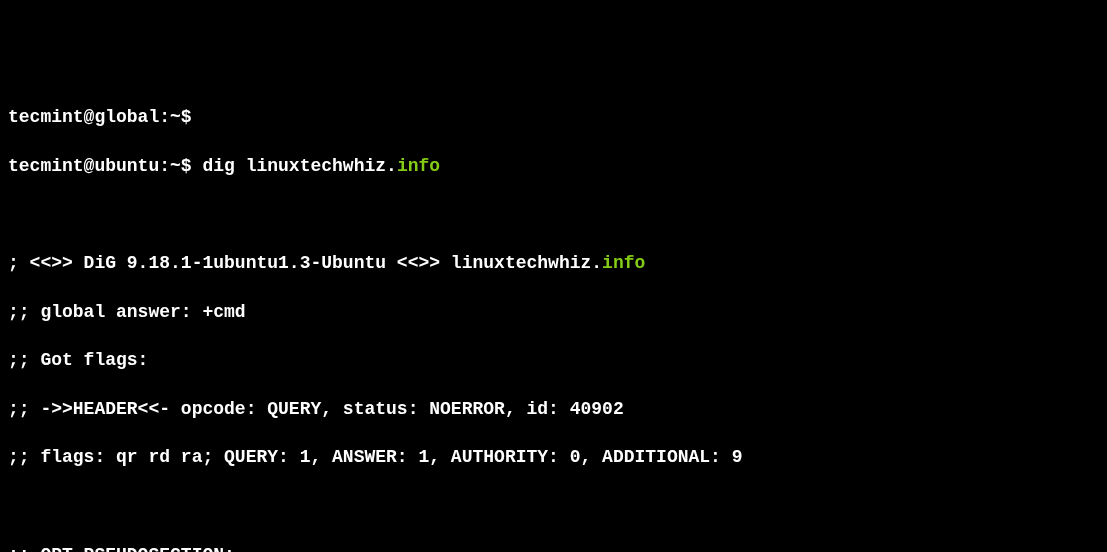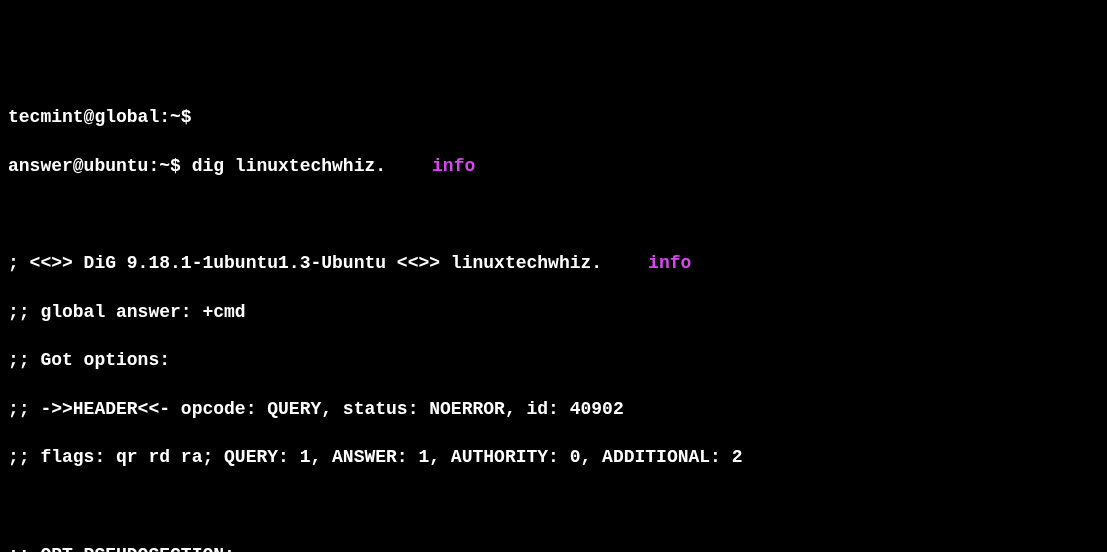--- a/index.html
+++ b/index.html
@@ -9,36 +9,36 @@
       color: #ffffff;
       font-family: 'Consolas', 'Monaco', 'Courier New', monospace;
       font-size: 18px;
       line-height: 1.35;
       font-weight: bold;
       width: 1107px;
       height: 552px;
       box-sizing: border-box;
       white-space: pre;
     }
-    .info { color: #d946ef; margin-left: 46px; }
+    .info { color: #84cc16; }
     .line { }
   </style>
 </head>
 <body>
 
 
 
 <div class="line"><span>tecmint@global:~$</span></div>
-<div class="line"><span>answer@ubuntu:~$ dig linuxtechwhiz.</span><span class="info">info</span></div>
+<div class="line"><span>tecmint@ubuntu:~$ dig linuxtechwhiz.</span><span class="info">info</span></div>
 <div class="line"> </div>
 <div class="line"><span>; &lt;&lt;&gt;&gt; DiG 9.18.1-1ubuntu1.3-Ubuntu &lt;&lt;&gt;&gt; linuxtechwhiz.</span><span class="info">info</span></div>
 <div class="line">;; global answer: +cmd</div>
-<div class="line">;; Got options:</div>
+<div class="line">;; Got flags:</div>
 <div class="line">;; -&gt;&gt;HEADER&lt;&lt;- opcode: QUERY, status: NOERROR, id: 40902</div>
-<div class="line">;; flags: qr rd ra; QUERY: 1, ANSWER: 1, AUTHORITY: 0, ADDITIONAL: 2</div>
+<div class="line">;; flags: qr rd ra; QUERY: 1, ANSWER: 1, AUTHORITY: 0, ADDITIONAL: 9</div>
 <div class="line"> </div>
 <div class="line">;; OPT PSEUDOSECTION:</div>
 
 
 
 
 
 
 
 

